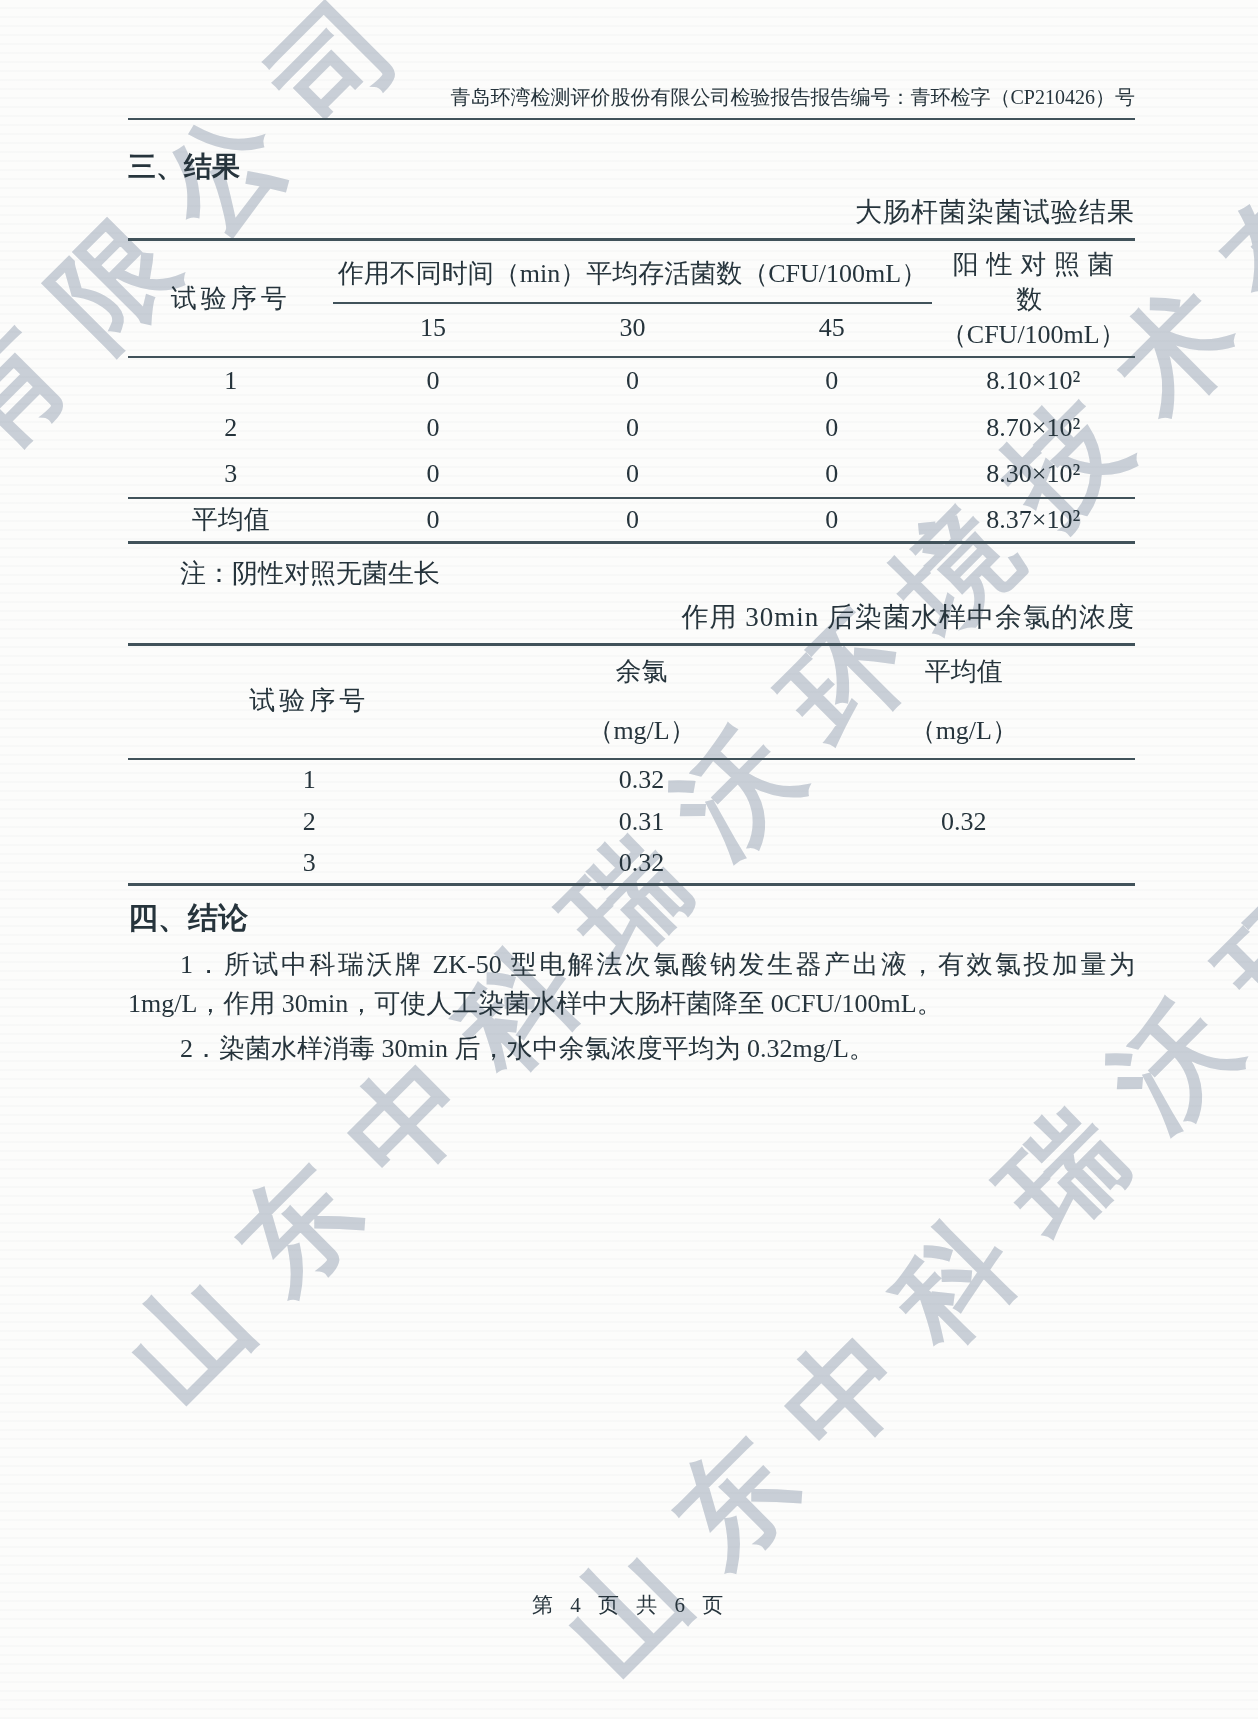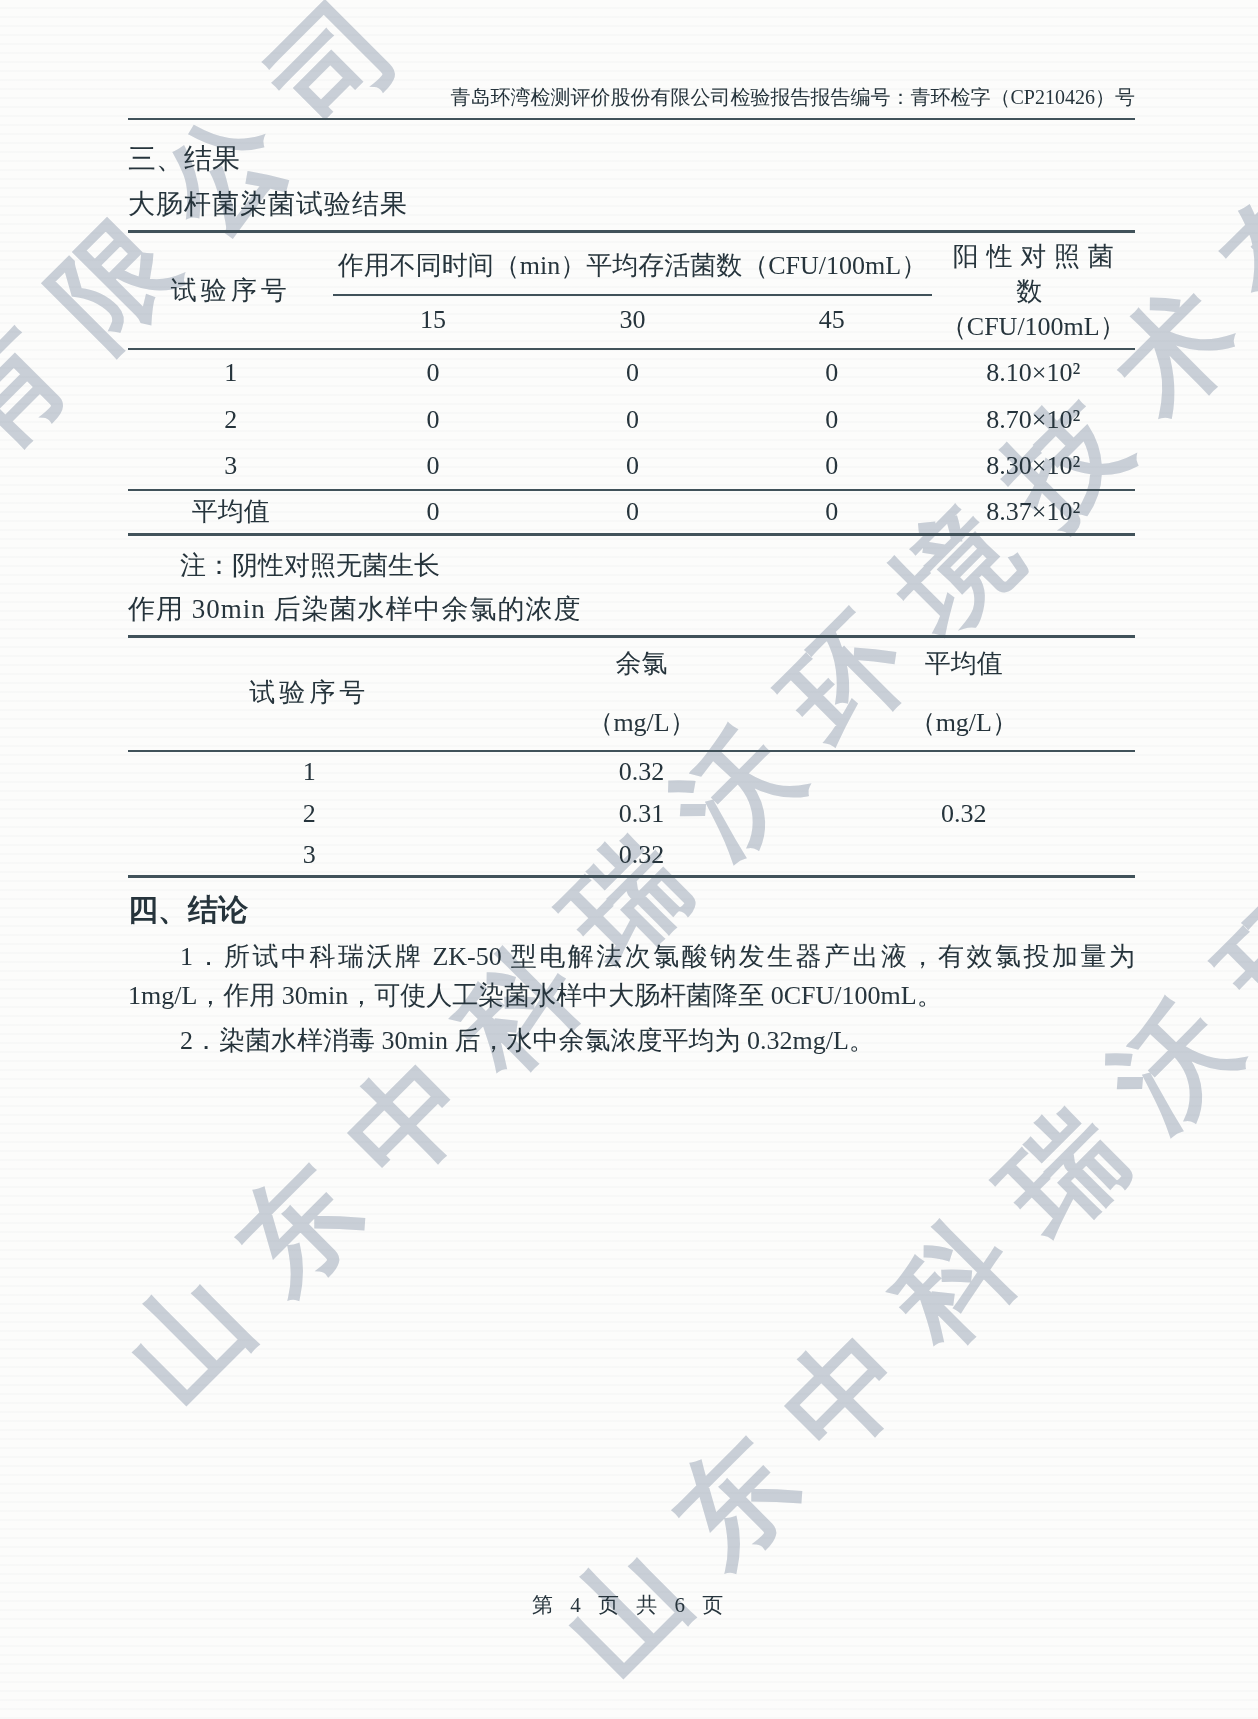--- a/index.html
+++ b/index.html
@@ -42,22 +42,22 @@
     position:absolute; z-index:1;
     left:128px; top:0; width:1007px;
   }
   .doc-header{
     margin-top:84px;
     display:flex; justify-content:flex-end; align-items:flex-end;
     font-size:20px;
     padding-bottom:7px;
     border-bottom:2px solid var(--rule);
   }
-  .h-results{ margin-top:20px; font-size:28px; font-weight:normal; }
-  .tbl-title{ margin-top:8px; text-align:left; font-size:27px; letter-spacing:1px; }
+  .h-results{ margin-top:28px; font-size:28px; font-weight:bold; }
+  .tbl-title{ margin-top:8px; text-align:right; font-size:27px; letter-spacing:1px; }
 
   table{ width:100%; border-collapse:collapse; table-layout:fixed; }
   th,td{ font-weight:normal; text-align:center; vertical-align:middle; font-size:26px; }
 
   .t1{ margin-top:8px; border-top:3px solid var(--rule); border-bottom:3px solid var(--rule); }
   .t1 thead{ border-bottom:2px solid var(--rule); }
   .t1 .serial-th{ letter-spacing:4px; }
   .t1 .span-th{ border-bottom:2px solid var(--rule); padding:8px 4px 4px; }
   .t1 .h2 th{ padding:3px 0 7px; }
   .t1 .pos-th{ padding:6px 0 4px; }

